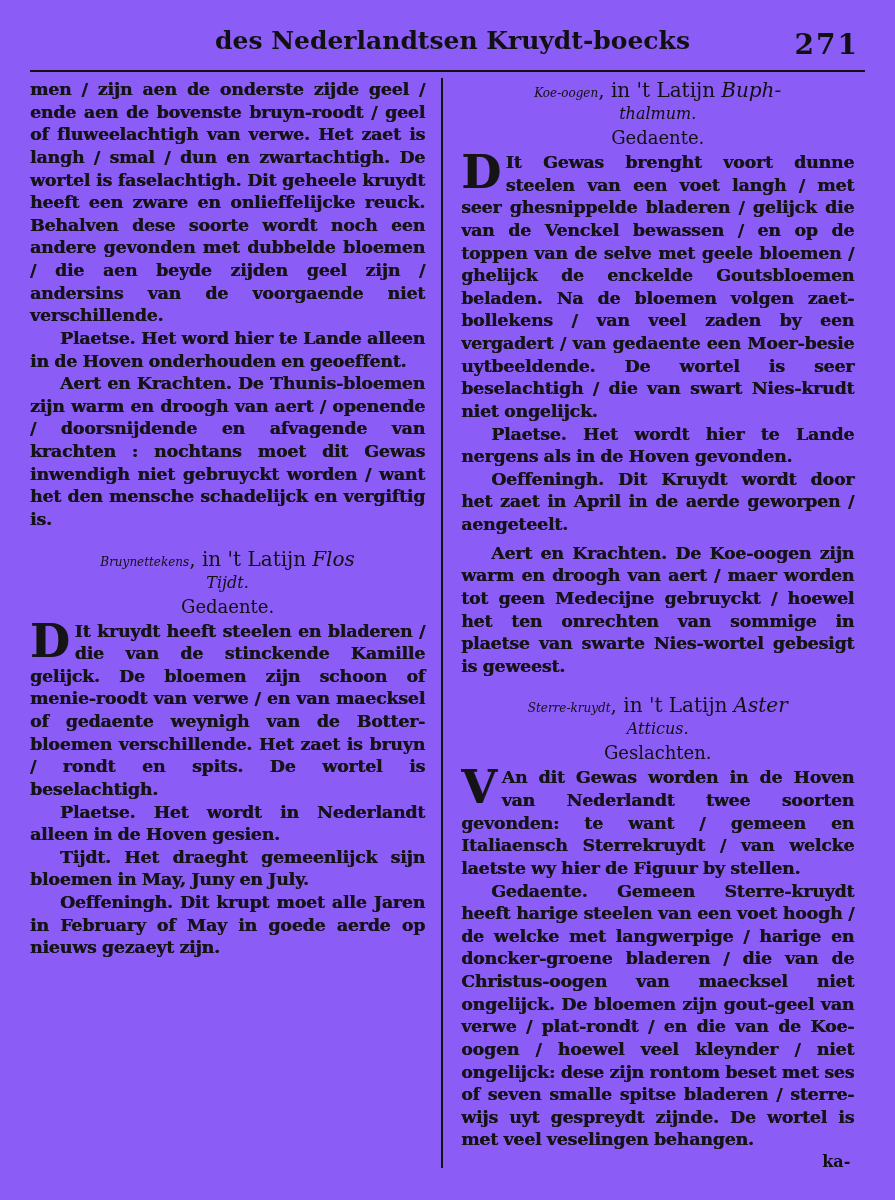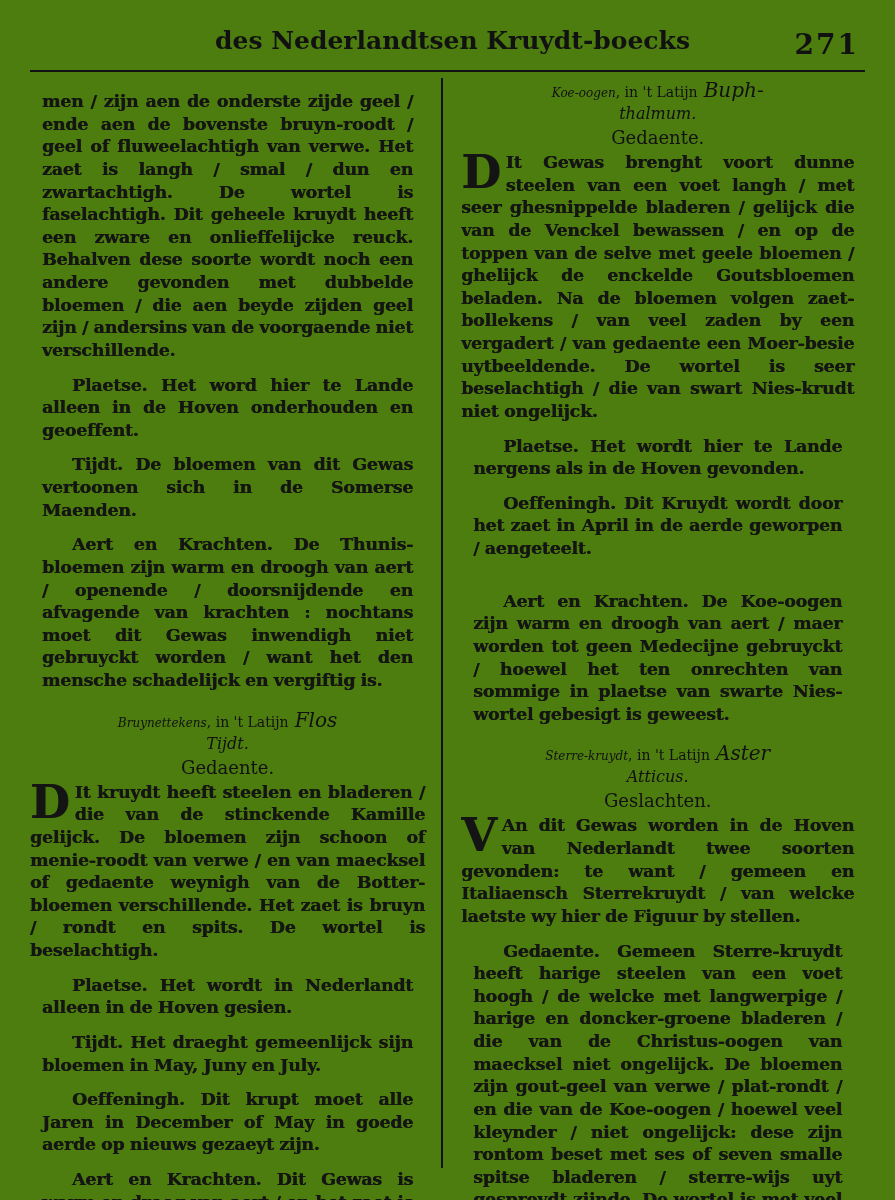--- a/index.html
+++ b/index.html
@@ -13,21 +13,21 @@
     font-family: "DejaVu Serif", serif;
     color: #111;
     overflow: hidden;
   }
   .page {
     position: relative;
     width: 895px;
     height: 1200px;
     box-sizing: border-box;
     padding: 26px 30px 10px 30px;
-    background: #4d7c0f;
+    background: #8b5cf6;
   }
   
   .header {
     position: relative;
     height: 42px;
   }
   .header-title {
     text-align: center;
     font-family: "DejaVu Serif", serif;
     font-weight: bold;
@@ -76,21 +76,21 @@
     font-weight: bold;
     font-style: normal;
     letter-spacing: -0.2px;
     word-spacing: -0.5px;
     color: #141414;
     
     text-shadow: 0.4px 0 0 rgba(0,0,0,0.55), 0 0.4px 0 rgba(0,0,0,0.35);
     transform: none;
   }
   .bl p {
-    margin: 12px;
+    margin: 0;
   }
   .bl p.indent {
     text-indent: 30px;
   }
   
   .rom {
     font-family: "DejaVu Serif", serif;
     font-weight: normal;
     font-style: normal;
     text-shadow: none;
@@ -105,21 +105,21 @@
     font-family: "DejaVu Serif", serif;
   }
   .sec-head .name {
     font-style: italic;
     font-weight: normal;
     font-size: 12px;
   }
   .sec-head .conn {
     font-style: normal;
     font-weight: normal;
-    font-size: 14px;
+    font-size: 20px;
   }
   .sec-head .latin {
     font-style: italic;
     font-weight: normal;
     font-size: 20px;
   }
   .sec-sub {
     text-align: center;
     font-family: "DejaVu Serif", serif;
     font-style: italic;
@@ -174,23 +174,20 @@
     <div class="col left">
 
       <div class="bl">
         <p>men / zijn aen de onderste zijde geel / ende aen de bovenste bruyn-roodt / geel of fluweelachtigh van verwe. Het zaet is langh / smal / dun en zwartachtigh. De wortel is faselachtigh. Dit geheele kruydt heeft een zware en onlieffelijcke reuck. Behalven dese soorte wordt noch een andere gevonden met dubbelde bloemen / die aen beyde zijden geel zijn / andersins van de voorgaende niet verschillende.</p>
       </div>
 
       <div class="bl">
         <p class="indent"><span>Plaetse.</span> <span>Het word hier te Lande alleen in de Hoven onderhouden en geoeffent.</span></p>
       </div>
       <div class="bl">
-        <p class="indent"><span>Tijdt.</span> <span>De bloemen van dit Gewas vertoonen sich in de Somerse Maenden.</span></p>
-      </div>
-      <div class="bl">
         <p class="indent"><span>Aert en Krachten.</span> <span>De Thunis-bloemen zijn warm en droogh van aert / openende / doorsnijdende en afvagende van krachten : nochtans moet dit Gewas inwendigh niet gebruyckt worden / want het den mensche schadelijck en vergiftig is.</span></p>
       </div>
 
       <div class="sec-head">
         <span class="name">Bruynettekens</span><span class="conn">, in 't Latijn</span> <span class="latin">Flos</span>
       </div>
       <div class="sec-sub">Tijdt.</div>
       <div class="sub-label">Gedaente.</div>
 
       <div class="bl dropcap-para">
@@ -198,24 +195,21 @@
         <span>It kruydt heeft steelen en bladeren / die van de stinckende Kamille gelijck. De bloemen zijn schoon of menie-roodt van verwe / en van maecksel of gedaente weynigh van de Botter-bloemen verschillende. Het zaet is bruyn / rondt en spits. De wortel is beselachtigh.</span>
       </div>
 
       <div class="bl">
         <p class="indent"><span>Plaetse.</span> <span>Het wordt in Nederlandt alleen in de Hoven gesien.</span></p>
       </div>
       <div class="bl">
         <p class="indent"><span>Tijdt.</span> <span>Het draeght gemeenlijck sijn bloemen in May, Juny en July.</span></p>
       </div>
       <div class="bl">
-        <p class="indent"><span>Oeffeningh.</span> <span>Dit krupt moet alle Jaren in December of May in goede aerde op nieuws gezaeyt zijn.</span></p>
-      </div>
-      <div class="bl">
-        <p class="indent"><span>Aert en Krachten.</span> <span>Dit Gewas is warm en droog van aert / en het zaet is seer dienstigh bevonden / om het Graveel af te drijven.</span> <span class="rom">Ravelingius.</span></p>
+        <p class="indent"><span>Oeffeningh.</span> <span>Dit krupt moet alle Jaren in February of May in goede aerde op nieuws gezaeyt zijn.</span></p>
       </div>
 
     </div>
 
     <div class="divider"></div>
 
     <div class="col right">
 
       <div class="sec-head" style="margin-top:0">
         <span class="name">Koe-oogen</span><span class="conn">, in 't Latijn</span> <span class="latin">Buph-</span>

